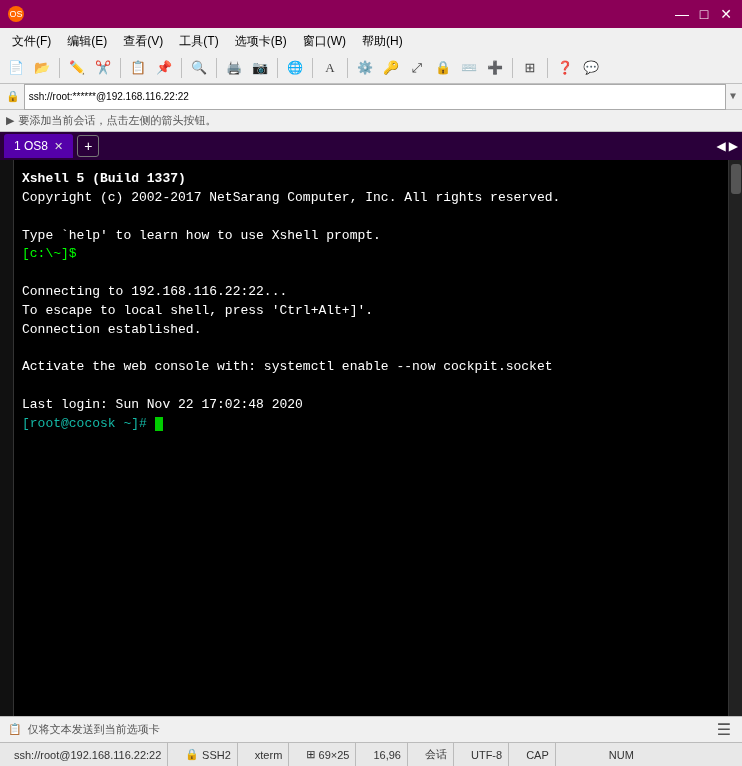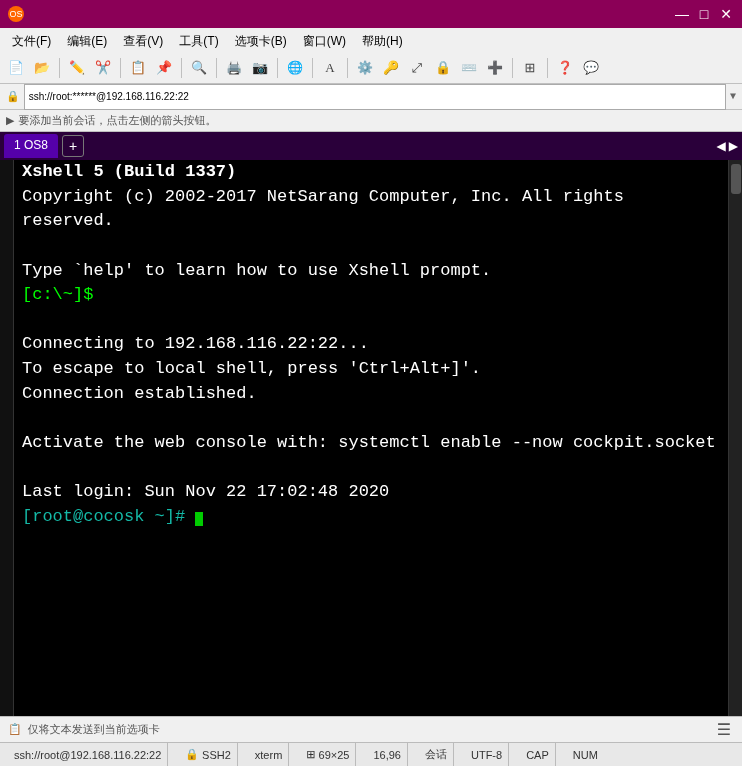--- a/index.html
+++ b/index.html
@@ -139,21 +139,20 @@
       color: white;
       padding: 4px 10px;
       font-size: 12px;
       font-family: Arial, sans-serif;
       border-radius: 3px 3px 0 0;
       display: flex;
       align-items: center;
       gap: 6px;
       cursor: pointer;
       height: 24px;
-      flex-direction: column;
     }
     .tab-close {
       font-size: 11px;
       cursor: pointer;
       color: #ddd;
     }
     .tab-add {
       width: 22px; height: 22px;
       background: transparent;
       color: white;
@@ -191,22 +190,22 @@
       background: #111;
       border-right: 1px solid #333;
     }
 
     
     .terminal {
       flex: 1;
       background: #000;
       color: #fff;
       font-family: 'Courier New', Courier, monospace;
-      font-size: 17px;
-      padding: 0 8px;
+      font-size: 13px;
+      padding: 10px 8px;
       overflow: hidden;
       line-height: 1.45;
     }
 
     
     .right-scrollbar {
       width: 14px;
       background: #222;
       border-left: 1px solid #333;
       display: flex;
@@ -270,21 +269,21 @@
       gap: 11px;
     }
     .status-item {
       display: flex;
       align-items: center;
       gap: 3px;
       padding: 0 6px;
       border-right: 1px solid #bbb;
       height: 100%;
     }
-    .status-item:last-child { border-right: none; }
+    .status-item:last-child { border-right: none; margin-left: 36px; }
   </style>
 </head>
 <body>
 
 <div class="title-bar">
   <div class="title-bar-left">
     <div class="title-icon">
       <span style="color:white;font-size:9px;">OS</span>
     </div>
   </div>

